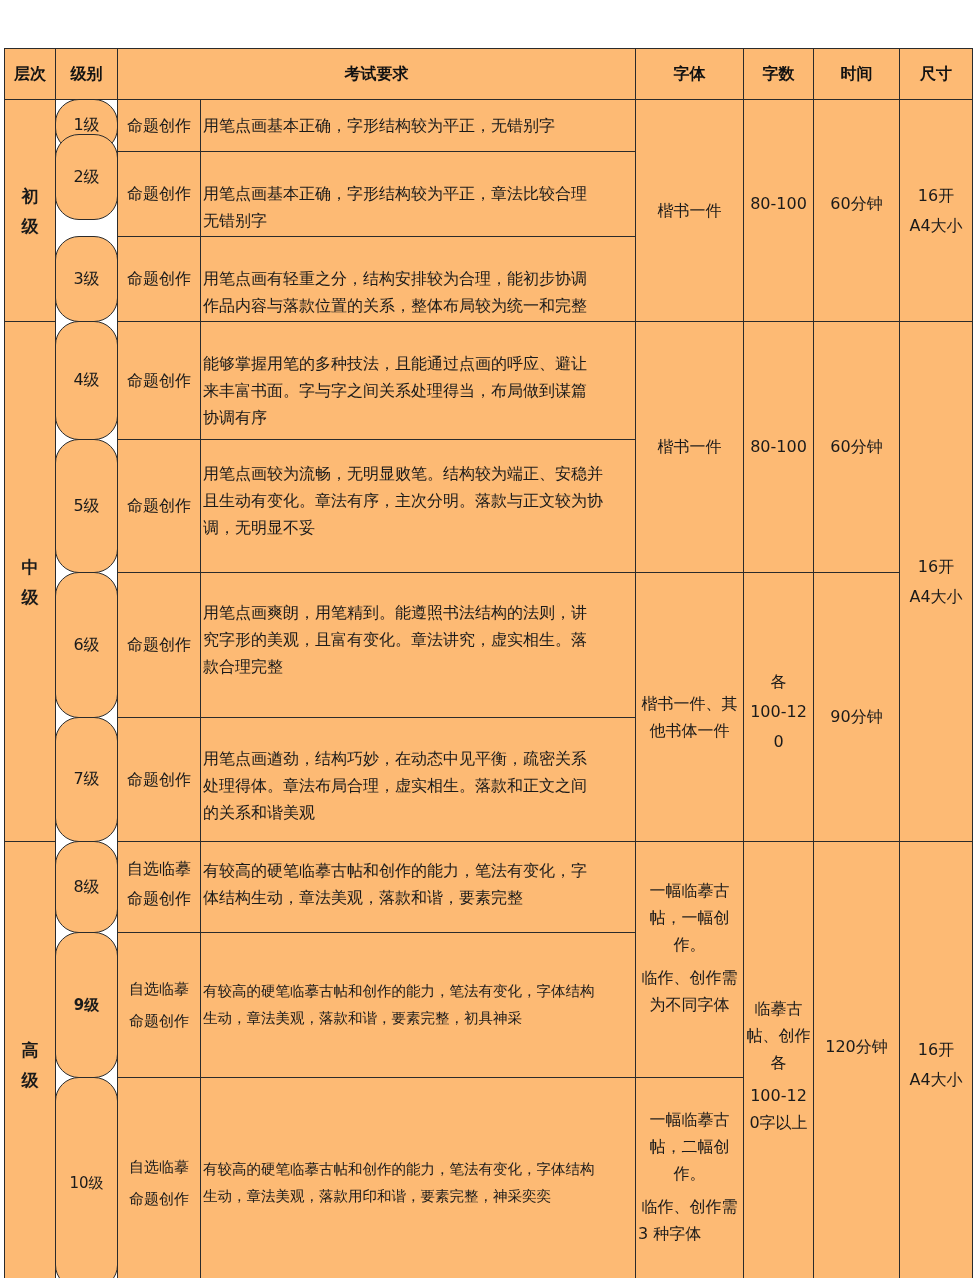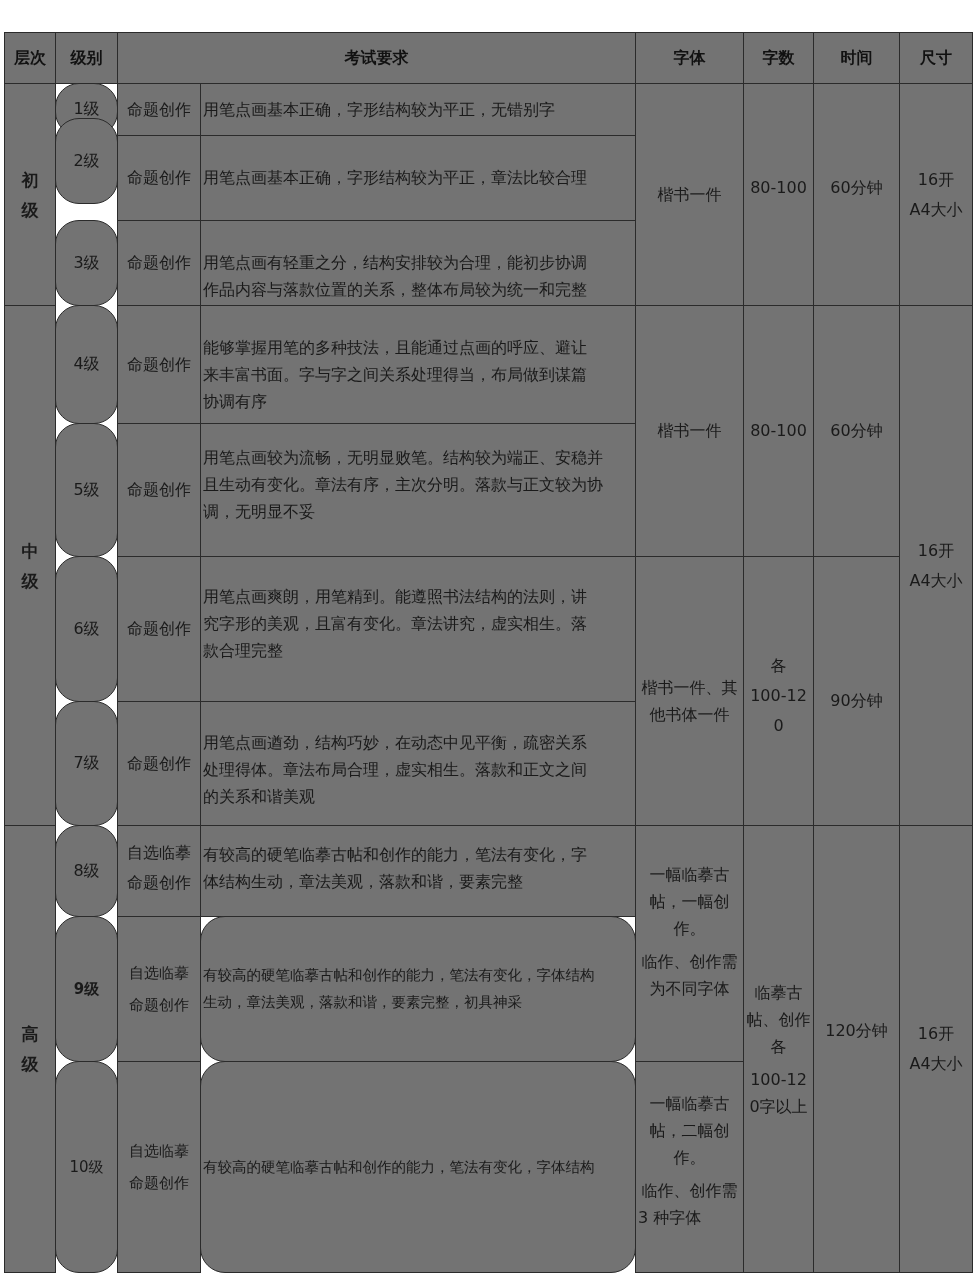--- a/index.html
+++ b/index.html
@@ -1,29 +1,29 @@
 <!DOCTYPE html>
 <html><head>
   <meta charset="utf-8">
   <style>
     html, body { margin: 0; padding: 0; background: #ffffff; }
     body { width: 979px; height: 1278px; position: relative; overflow: hidden;
            font-family: "DejaVu Sans", "Liberation Sans", sans-serif; color: #1a1a1a; }
     .cell { position: absolute; box-sizing: border-box; border: 1.5px solid #2b2b2b;
             display: flex; align-items: center; justify-content: center; text-align: center;
-            background: #737373; }
+            background: #fdba74; margin-top: 16px; }
     .hdr { font-weight: bold; font-size: 16px; color: #111; }
     .tier { font-weight: bold; font-size: 17px; flex-direction: column; line-height: 30px; }
     .lvl { font-size: 16px; border-radius: 24px; }
     .type { font-size: 16px; flex-direction: column; line-height: 30px; }
     .type.small { font-size: 15px; line-height: 32px; }
     .req { font-size: 16px; justify-content: flex-start; align-items: center; text-align: left;
            padding: 0 2px; line-height: 27px; overflow: hidden; }
     .req span { display: block; white-space: pre-wrap; }
-    .req.small { font-size: 14.5px; border-radius: 25px; }
+    .req.small { font-size: 14.5px; }
     .req.top { align-items: flex-start; padding-top: 28px; }
     .val { font-size: 16px; flex-direction: column; line-height: 30px; padding: 0 2px; }
     .val.tight { line-height: 27px; font-size: 16px; }
   </style>
 </head>
 <body>
 
 <div>
 
   <div class="cell hdr" style="left:4px;top:32px;width:52px;height:52px;">层次</div>
@@ -57,20 +57,21 @@
     </div>
   </div>
 
   <div class="cell lvl" style="left:55px;top:118px;width:63px;height:86px;">2级</div>
   <div class="cell type" style="left:117px;top:135px;width:84px;height:86px;">
     <span>命题创作</span>
   </div>
   <div class="cell req top" style="left:200px;top:135px;width:436px;height:86px;">
     <div>
       <span>用笔点画基本正确，字形结构较为平正，章法比较合理</span>
+      <span>无错别字</span>
     </div>
   </div>
 
   <div class="cell lvl" style="left:55px;top:220px;width:63px;height:86px;">3级</div>
   <div class="cell type" style="left:117px;top:220px;width:84px;height:86px;">
     <span>命题创作</span>
   </div>
   <div class="cell req top" style="left:200px;top:220px;width:436px;height:86px;">
     <div>
       <span>用笔点画有轻重之分，结构安排较为合理，能初步协调</span>
@@ -193,20 +194,21 @@
   </div>
 
   <div class="cell lvl" style="left:55px;top:1061px;width:63px;height:212px;font-size:15px;">10级</div>
   <div class="cell type small" style="left:117px;top:1061px;width:84px;height:212px;">
     <span>自选临摹</span>
     <span>命题创作</span>
   </div>
   <div class="cell req small" style="left:200px;top:1061px;width:436px;height:212px;">
     <div>
       <span>有较高的硬笔临摹古帖和创作的能力，笔法有变化，字体结构</span>
+      <span>生动，章法美观，落款用印和谐，要素完整，神采奕奕</span>
     </div>
   </div>
 
   <div class="cell val tight" style="left:635px;top:825px;width:109px;height:237px;justify-content:flex-start;padding-top:35px;">
     <span>一幅临摹古</span>
     <span>帖，一幅创</span>
     <span>作。</span>
     <span style="margin-top:6px;">临作、创作需</span>
     <span>为不同字体</span>
   </div>

